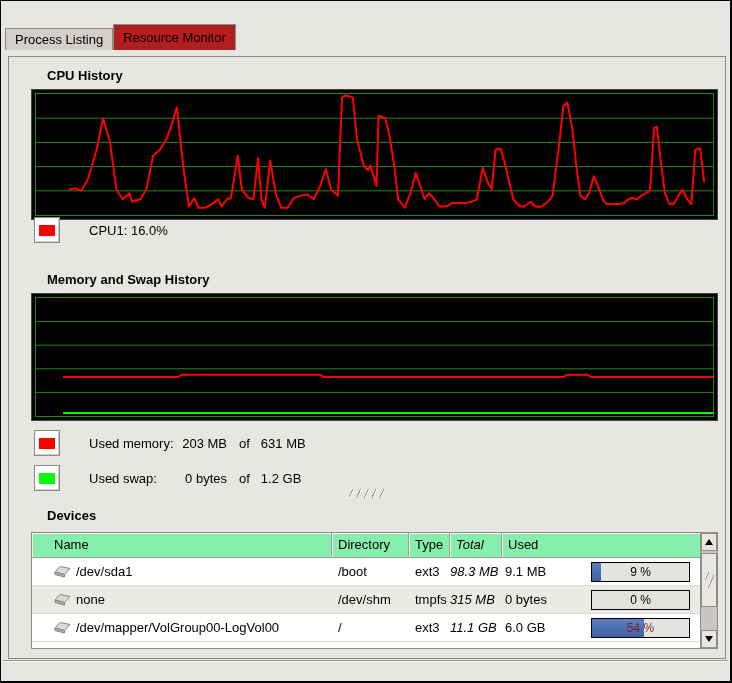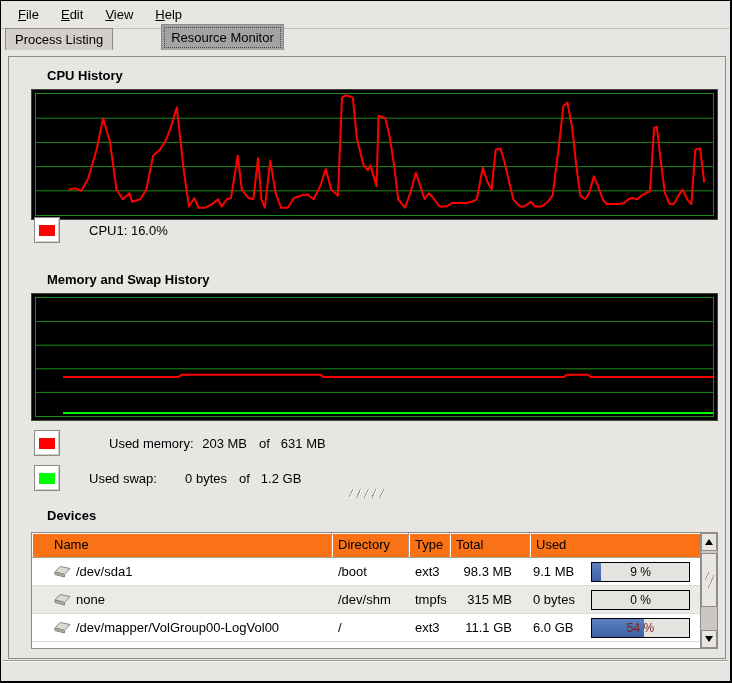--- a/index.html
+++ b/index.html
@@ -13,21 +13,21 @@
   }
   
   .menubar{position:absolute;left:0;top:0;right:0;height:28px;display:flex;align-items:center;
     padding-left:6px;border-bottom:1px solid #c7c4be;background:#e8e6e3;}
   .menu-item{padding:5px 11px;cursor:default;}
   .mn{text-decoration:underline;}
   
   .tabstrip{position:absolute;left:0;top:24px;right:0;height:25px;display:flex;align-items:flex-end;padding-left:4px;z-index:3;}
   .tab{padding:0 9px;display:flex;align-items:center;justify-content:center;position:relative;}
   .tab-inactive{height:22px;background:#d2cfc9;border:1px solid #8e8b84;border-bottom:none;}
-  .tab-active{height:26px;background:#a3a3a3;border:1px solid #8e8b84;border-bottom:none;z-index:4;margin-left:48px;}
+  .tab-active{height:26px;background:#b91c1c;border:1px solid #8e8b84;border-bottom:none;z-index:4;}
   .tab-active::after{content:"";position:absolute;left:2px;right:2px;top:2px;bottom:2px;border:1px dotted #444;pointer-events:none;}
   
   .page{position:absolute;left:7px;top:55px;width:718px;height:603px;border:1px solid #8e8b84;background:#e8e6e3;z-index:2;}
   .section-title{position:absolute;left:6px;font-weight:bold;margin-left:32px;}
   
   .chart{position:absolute;left:22px;width:687px;background:#000;border:1px solid #44423e;padding:3px;}
   .chart-frame{width:100%;height:100%;border:1px solid #1a8c1a;position:relative;}
   .chart-frame svg{position:absolute;left:0;top:0;width:100%;height:100%;display:block;}
   
   .legend-row{position:absolute;left:25px;height:26px;display:flex;align-items:center;}
@@ -38,31 +38,31 @@
   .legend-label{margin-left:29px;}
   .leg-name{display:inline-block;width:88px;}
   .leg-val{display:inline-block;width:50px;text-align:right;}
   .leg-of{display:inline-block;padding:0 11px 0 12px;}
   
   .grip{position:absolute;left:340px;top:432px;width:38px;height:9px;
     background:repeating-linear-gradient(115deg,transparent 0 3px,#9b978f 3px 4px,#f6f5f3 4px 5px,transparent 5px 7px);}
   
   .table{position:absolute;left:22px;top:475px;width:687px;height:117px;border:1px solid #8e8b84;display:flex;background:#fff;}
   .table-main{flex:1;display:flex;flex-direction:column;min-width:0;}
-  .header-row{display:flex;height:25px;background:#f97316;flex:none;}
+  .header-row{display:flex;height:25px;background:#86efac;flex:none;}
   .th{border-right:1px solid #a5a199;border-bottom:1px solid #a5a199;
     box-shadow:inset 1px 1px 0 #fcfcfb;padding:4px 0 0 6px;overflow:hidden;white-space:nowrap;}
   .tbody{flex:1;background:#fff;overflow:hidden;}
   .row{display:flex;height:28px;align-items:center;border-bottom:1px solid #dedcd8;background:#fff;}
   .row-alt{background:#eceae7;}
   .cell{overflow:hidden;white-space:nowrap;}
   .c-name{width:300px;padding-left:22px;display:flex;align-items:center;}
   .c-dir{width:77px;padding-left:6px;}
   .c-type{width:41px;padding-left:6px;}
-  .c-total{width:80px;text-align:right;padding-right:18px;}
+  .c-total{width:52px;text-align:right;padding-right:18px;font-style:italic;}
   .c-used{flex:1;display:flex;align-items:center;}
   .c-used-text{padding-left:3px;}
   .drive-icon{width:18px;height:14px;margin-right:4px;flex:none;}
   .pbar{position:relative;width:99px;height:20px;border:1px solid #000;background:#e5e3df;margin-left:auto;margin-right:10px;flex:none;}
   .pfill{position:absolute;left:0;top:0;bottom:0;background:linear-gradient(#5d81be,#3c60a3);}
   .plabel{position:absolute;left:0;top:0;right:0;bottom:0;text-align:center;line-height:18px;font-size:12px;}
   
   .scrollbar{width:17px;flex:none;background:#cac6c0;border-left:1px solid #8e8b84;display:flex;flex-direction:column;}
   .sb-btn{height:18px;flex:none;background:#e8e6e3;border:1px solid #928e86;display:flex;align-items:center;justify-content:center;}
   .arr-up{width:0;height:0;border-left:4px solid transparent;border-right:4px solid transparent;border-bottom:6px solid #000;}
@@ -73,26 +73,20 @@
   .sb-spacer{flex:1;}
   
   .statusbar{position:absolute;left:2px;right:2px;bottom:1px;height:20px;background:#e8e6e3;
     border-top:1px solid #999690;box-shadow:inset 0 1px 0 #fbfbfa;}
 </style>
 </head>
 <body>
 
 <div id="window">
 
-  <div class="menubar">
-    <span class="menu-item"><span class="mn">F</span><span>ile</span></span>
-    <span class="menu-item"><span class="mn">E</span><span>dit</span></span>
-    <span class="menu-item"><span class="mn">V</span><span>iew</span></span>
-    <span class="menu-item"><span class="mn">H</span><span>elp</span></span>
-  </div>
 
   <div class="tabstrip">
     <div class="tab tab-inactive">
         <span>Process Listing</span>
       </div>
     <div class="tab tab-active">
         <span>Resource Monitor</span>
       </div>
   </div>
 
@@ -127,21 +121,21 @@
           <line x1="0" y1="20" x2="100" y2="20" stroke="#1a8c1a" stroke-width="1" vector-effect="non-scaling-stroke"></line>
           <line x1="0" y1="40" x2="100" y2="40" stroke="#1a8c1a" stroke-width="1" vector-effect="non-scaling-stroke"></line>
           <line x1="0" y1="60" x2="100" y2="60" stroke="#1a8c1a" stroke-width="1" vector-effect="non-scaling-stroke"></line>
           <line x1="0" y1="80" x2="100" y2="80" stroke="#1a8c1a" stroke-width="1" vector-effect="non-scaling-stroke"></line>
         <polyline points="4,67 21,67 21.5,65 42,65 42.5,67 78,67 78.4,65 81.5,65 82,67 100,67" fill="none" stroke="#ff0000" stroke-width="2" stroke-linejoin="round" vector-effect="non-scaling-stroke"></polyline>
             <polyline points="4,97.5 100,97.5" fill="none" stroke="#00ff00" stroke-width="2" stroke-linejoin="round" vector-effect="non-scaling-stroke"></polyline>
           </svg>
       </div>
     </div>
 
-    <div class="legend-row" style="top:373px;gap:20px;">
+    <div class="legend-row" style="top:373px;">
       <span class="swatch">
           <span class="swatch-color" style="background:#ff0000;"></span>
         </span>
       <span class="legend-label">
         <span class="leg-name">Used memory:</span><span class="leg-val">203 MB</span><span class="leg-of">of</span><span>631 MB</span>
       </span>
     </div>
 
     <div class="legend-row" style="top:408px;">
       <span class="swatch">

